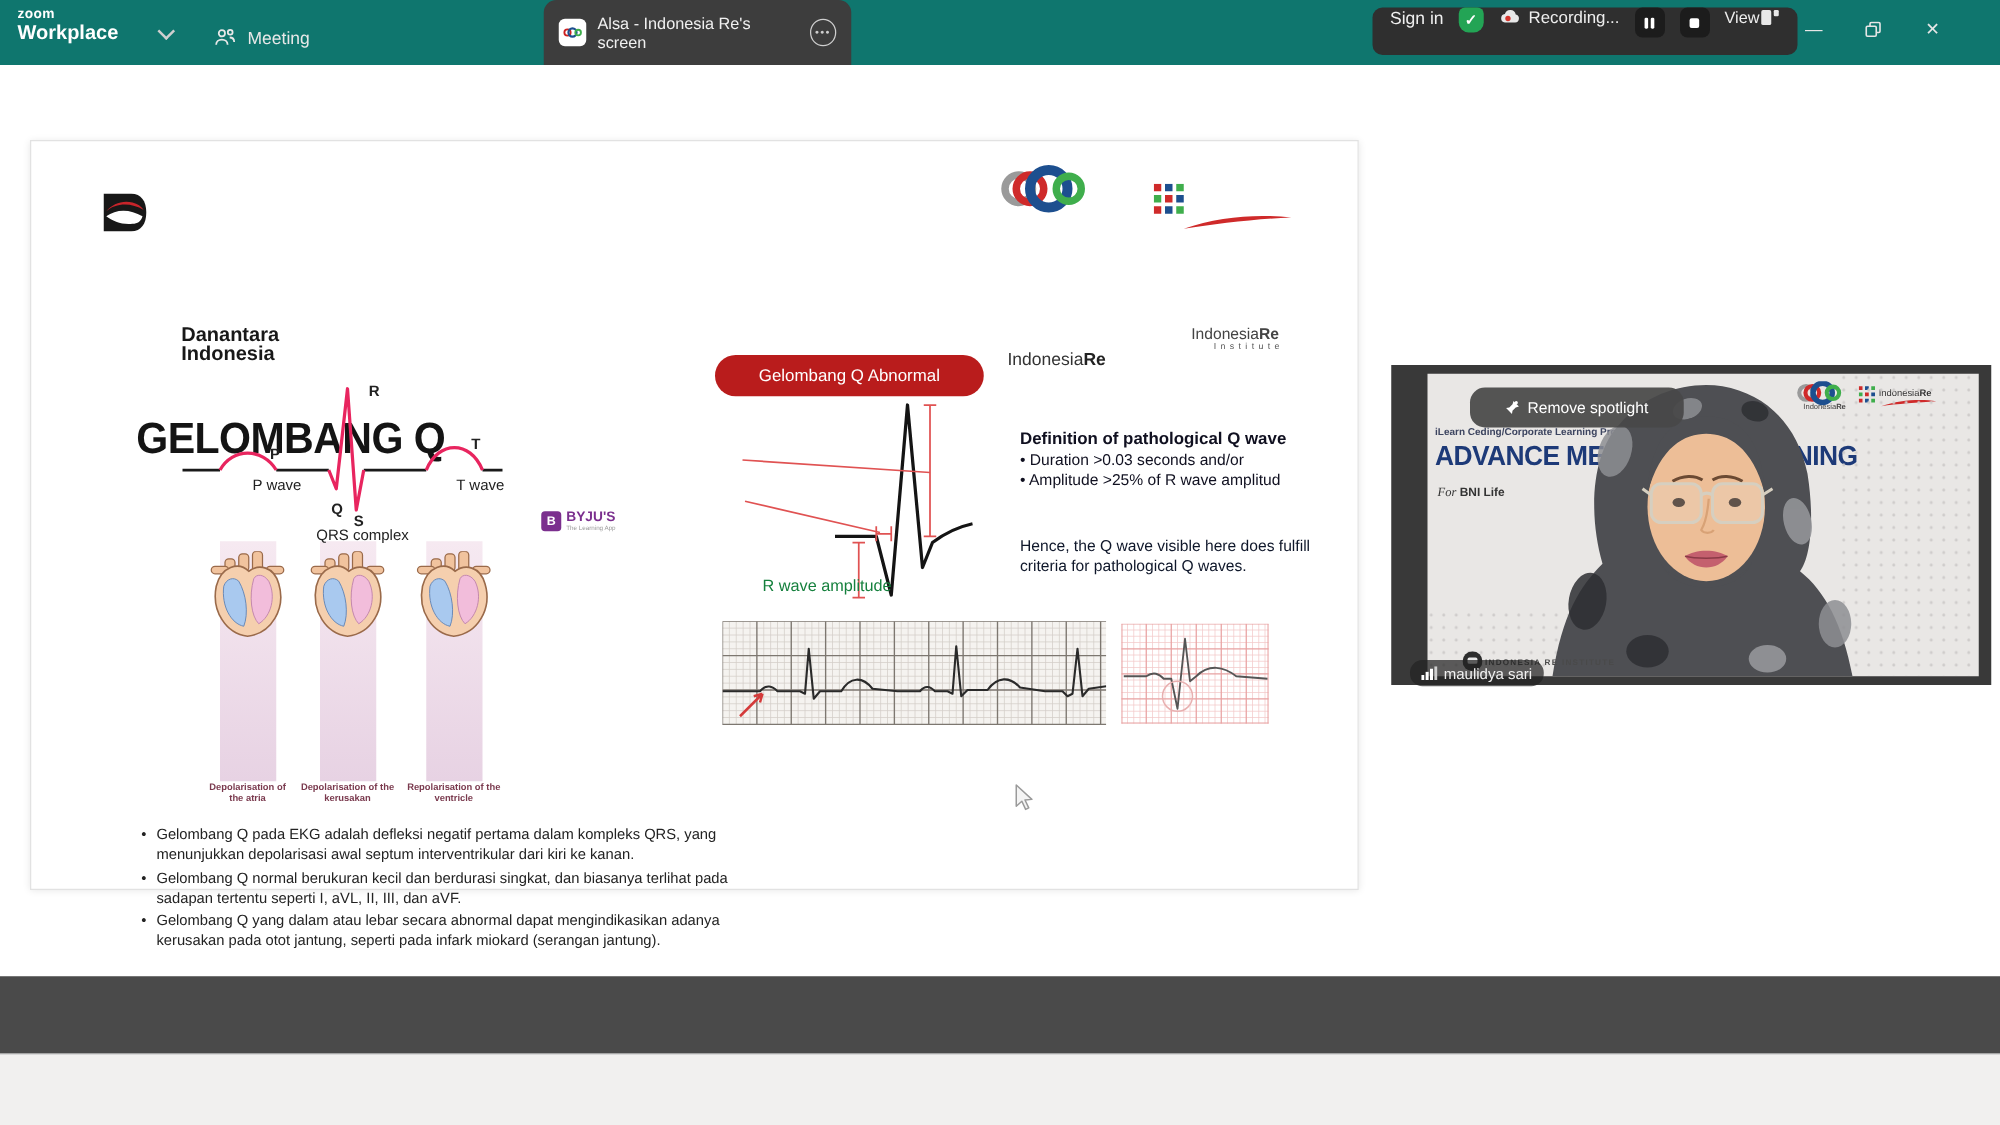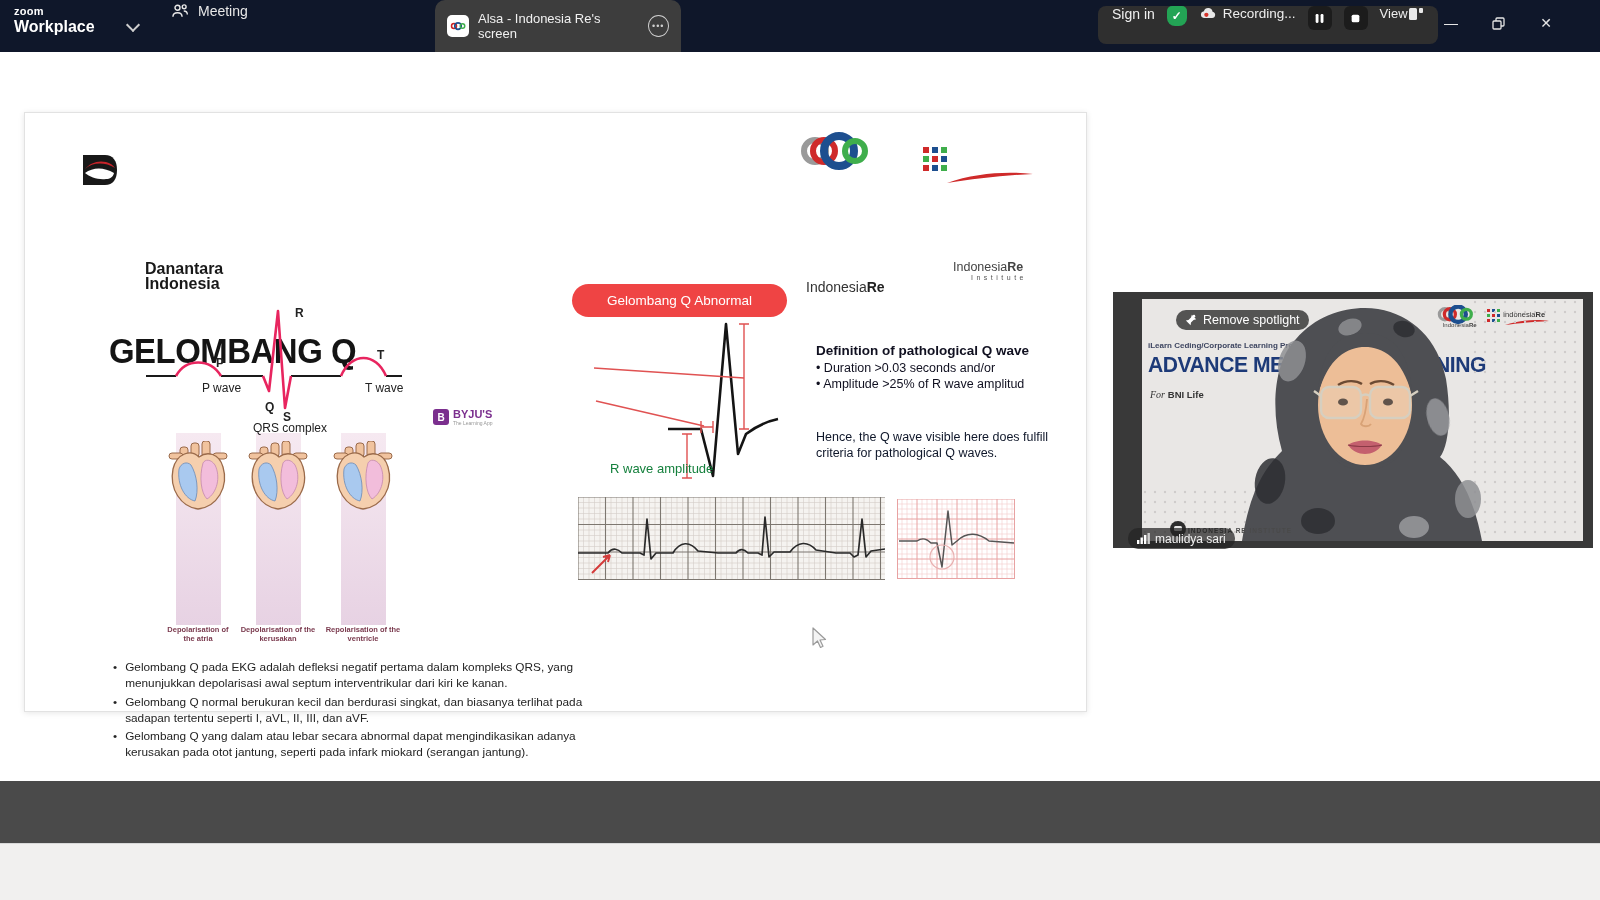--- a/index.html
+++ b/index.html
@@ -1,26 +1,26 @@
 <!DOCTYPE html>
 <html><head>
 <meta charset="utf-8">
 <style>
   html,body{margin:0;padding:0}
   body{width:1600px;height:900px;position:relative;overflow:hidden;
        font-family:"Liberation Sans",sans-serif;background:#fff;color:#111}
   .abs{position:absolute}
   
-  .titlebar{left:0;top:0;width:1600px;height:52px;background:#0f172a}
+  .titlebar{left:0;top:0;width:1600px;height:52px;background:#0f766e}
   .brand{left:14px;top:6px;color:#fff;line-height:1}
   .brand .z{font-size:11px;font-weight:700;letter-spacing:.3px}
   .brand .w{font-size:16px;font-weight:700;margin-top:2px}
   .chev{display:inline-block;width:8px;height:8px;border-top:2px solid #cfcfcf;border-right:2px solid #cfcfcf}
   .chev.down{transform:rotate(135deg)}
-  .mtab{left:170px;top:1px;color:#e8e8e8;font-size:14px;display:flex;align-items:center;gap:8px}
+  .mtab{left:170px;top:20px;color:#e8e8e8;font-size:14px;display:flex;align-items:center;gap:8px}
   .sharetab{left:435px;top:0;width:246px;height:52px;background:#3d3d3d;border-radius:10px 10px 0 0;
             display:flex;align-items:center;gap:9px;padding:0 12px;box-sizing:border-box;color:#f0f0f0;font-size:13px}
   .tabicon{width:22px;height:22px;background:#fff;border-radius:5px;display:flex;align-items:center;justify-content:center;flex:0 0 auto}
   .tabdots{margin-left:auto;width:20px;height:20px;border:1.5px solid #cfcfcf;border-radius:50%;color:#cfcfcf;
            display:flex;align-items:center;justify-content:center;font-size:9px;letter-spacing:1px}
   .tbright{left:1098px;top:6px;height:38px;background:#2f2f2f;border-radius:8px;display:flex;align-items:flex-start;padding:0 14px;gap:12px}
   .signin{color:#f0f0f0;font-size:14px}
   .shield{width:20px;height:20px;background:#23a455;border-radius:5px 5px 8px 8px;display:flex;align-items:center;justify-content:center;color:#fff;font-size:12px;font-weight:700}
   .rec{display:flex;align-items:center;gap:6px;color:#eee;font-size:13.5px}
   .recbtn{width:24px;height:24px;background:#1c1c1c;border-radius:6px;display:flex;align-items:center;justify-content:center}
@@ -34,34 +34,34 @@
   .ind-re-text b{color:#222}
   .inst-text{left:928px;top:147px;font-size:12.5px;color:#444}
   .inst-sub{left:946px;top:161px;font-size:7px;letter-spacing:3.5px;color:#555}
   .byjus{left:408px;top:296px;display:flex;gap:4px;align-items:flex-start}
   .byjus .bq{width:16px;height:16px;background:#7b2f8e;border-radius:3px;color:#fff;font-size:10px;font-weight:700;display:flex;align-items:center;justify-content:center}
   .byjus .bt{font-size:11px;font-weight:800;color:#7b2f8e;line-height:1}
   .byjus .bs{font-size:5px;color:#999}
   .band{top:320px;width:45px;height:192px;background:linear-gradient(#f6e9f1,#e7d2e3)}
   .wlab{font-size:12px;color:#222;font-weight:600}
   .cap{top:512px;width:110px;font-size:7.5px;font-weight:700;color:#7a3a4e;text-align:center;line-height:1.25}
-  .pill{left:571px;top:283px;width:215px;height:33px;background:#ef4444;border-radius:17px;color:#fff;
+  .pill{left:571px;top:283px;width:215px;height:33px;background:#b91c1c;border-radius:17px;color:#fff;
         font-size:13.5px;display:flex;align-items:center;justify-content:center}
   .annlab{font-size:13px;color:#15803d}
   .defblock{left:791px;top:342px;width:235px;font-size:12.5px;color:#101020;line-height:1.22}
   .defblock .dt{font-weight:800;font-size:13.5px;margin-bottom:2px}
   .hence{left:791px;top:428px;width:240px;font-size:12.5px;color:#0f172a;line-height:1.3}
   .bullets{left:88px;top:546px;width:470px;font-size:11.8px;color:#232323;line-height:1.38}
   .bullets .bi{display:flex;gap:8px;margin-bottom:2px}
   .bullets .dot{flex:0 0 auto}
   
   .vtile{left:1113px;top:292px;width:480px;height:256px;background:#393939}
   .vfeed{left:29px;top:7px;width:441px;height:242px;background:#e9e7e5;overflow:hidden}
-  .rmspot{left:34px;top:11px;height:20px;background:rgba(72,72,72,.93);border-radius:12px;color:#fff;font-size:12.5px;
-          display:flex;align-items:center;gap:6px;padding:0 9px}
+  .rmspot{left:34px;top:11px;height:32px;background:rgba(72,72,72,.93);border-radius:12px;color:#fff;font-size:12.5px;
+          display:flex;align-items:center;gap:6px;padding:0 28px}
   .nametag{left:15px;top:236px;height:21px;background:rgba(35,35,35,.72);border-radius:10px;color:#f2f2f2;font-size:12px;
            display:flex;align-items:center;gap:5px;padding:0 9px}
   .vprog{left:6px;top:42px;font-size:8px;font-weight:700;color:#3d4560}
   .vtitle{top:53px;font-size:22px;font-weight:800;color:#1d3a78;letter-spacing:-.5px;transform:scaleX(.96);transform-origin:left}
   .vfor{left:8px;top:90px;font-size:10px;color:#333}
   .vfor .f{font-family:"Liberation Serif",serif;font-style:italic}
   .vfor b{font-size:9.5px}
   .vinst{left:46px;top:228px;font-size:6.5px;letter-spacing:1px;color:#4a4a4a;font-weight:700}
   .handle{left:1122px;top:432px;width:5px;height:30px;border-left:2px solid #c9c9c9;border-right:2px solid #c9c9c9}
   

